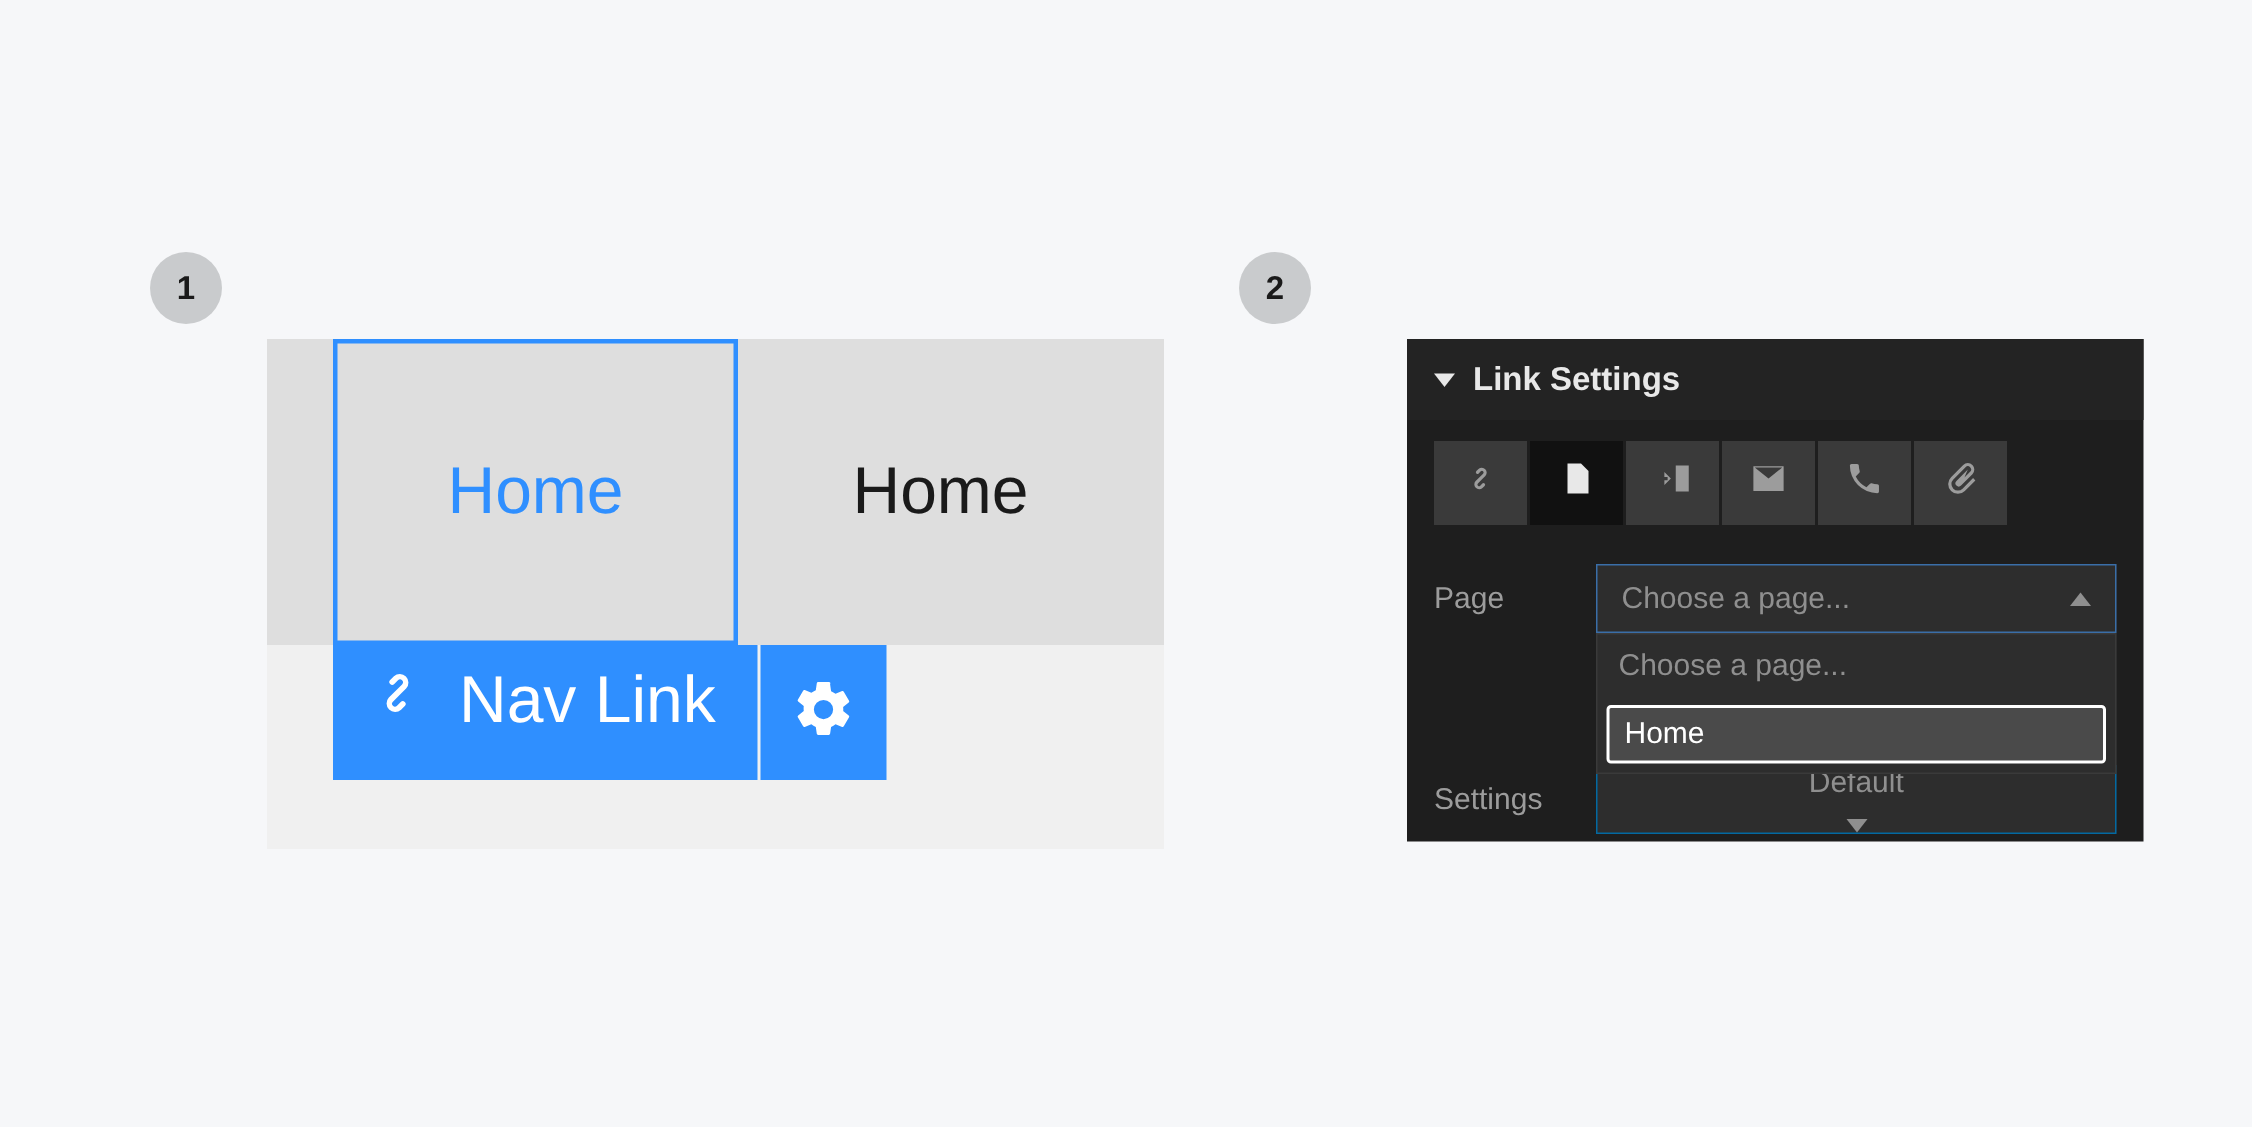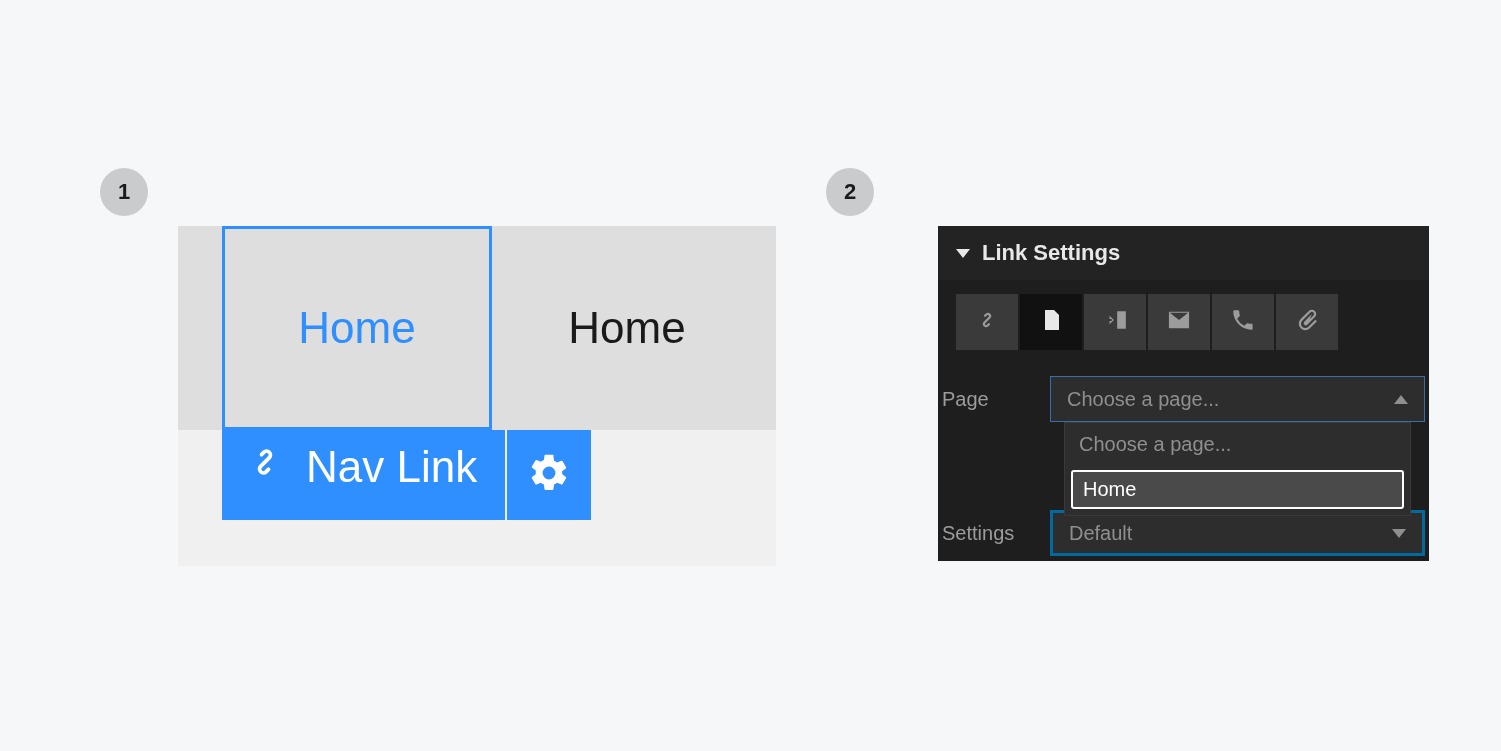--- a/index.html
+++ b/index.html
@@ -128,42 +128,43 @@
     align-items: center;
     justify-content: center;
   }
   .lt-btn.active { background: #111; }
   .lt-btn svg { fill: #9c9c9c; }
   .lt-btn.active svg { fill: #e8e8e8; }
 
   .form-row {
     display: flex;
     align-items: center;
-    padding: 6px 4px;
+    padding: 6px 18px;
     position: relative;
   }
   .form-label {
     width: 108px;
     font-size: 20px;
     color: #9c9c9c;
   }
   .select-box {
     flex: 1;
     height: 46px;
     background: #2d2d2d;
     border: 1px solid #3a6ea8;
     color: #8f8f8f;
     display: flex;
     align-items: center;
     justify-content: space-between;
     padding: 0 16px;
     font-size: 20px;
   }
   .select-box.plain {
-    border: 3px solid #0369a1;
+    border: 1px solid #0369a1;
+    flex-direction: column;
   }
   .tri-up {
     width: 0; height: 0;
     border-left: 7px solid transparent;
     border-right: 7px solid transparent;
     border-bottom: 9px solid #8f8f8f;
   }
   .tri-down-s {
     width: 0; height: 0;
     border-left: 7px solid transparent;

